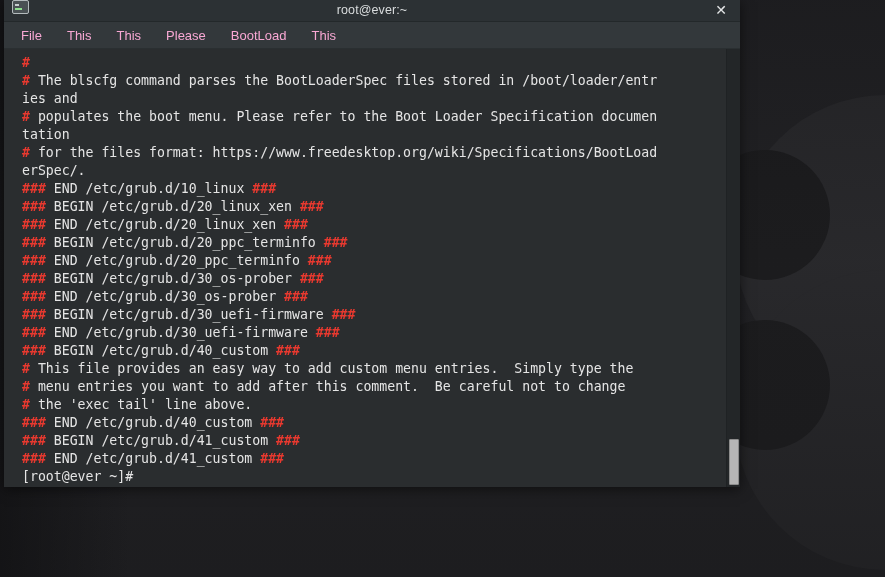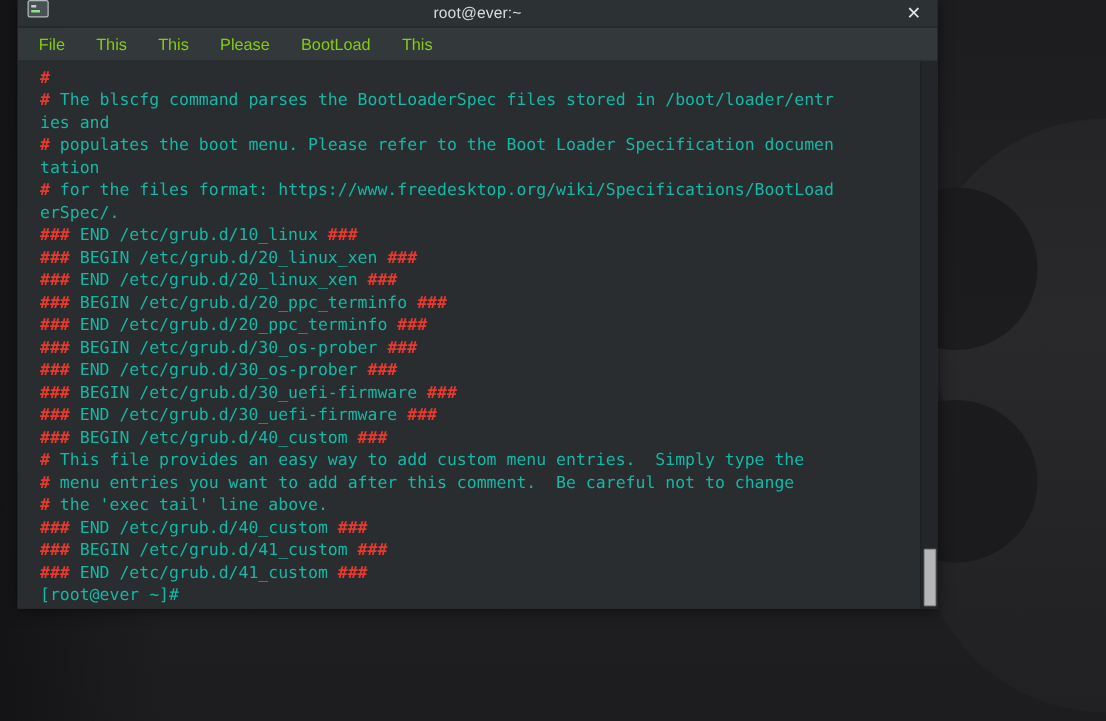--- a/index.html
+++ b/index.html
@@ -66,21 +66,21 @@
     color: #b9b9bb;
     letter-spacing: 0.1px;
     font-family: "Liberation Sans", sans-serif;
     user-select: none;
     margin-top: 44px;
   }
 
   
   #term-window {
     position: absolute;
-    left: 14px;
+    left: 4px;
     top: 0px;
     width: 736px;
     height: 487px;
     box-shadow: 0 2px 12px rgba(0,0,0,0.55);
   }
 
   #titlebar {
     position: relative;
     height: 21px;
     background: #2c3134;
@@ -141,21 +141,21 @@
     height: 27px;
     background: #33383b;
     border-bottom: 1px solid #2a2f31;
     display: flex;
     align-items: center;
     padding-left: 17px;
     box-sizing: border-box;
   }
   .menu-item {
     font-size: 13px;
-    color: #84cc16;
+    color: #f9a8d4;
     margin-right: 25px;
     line-height: 27px;
     cursor: default;
     user-select: none;
     font-family: "Liberation Sans", sans-serif;
   }
 
   #term-body {
     position: relative;
     height: 438px;
@@ -173,21 +173,21 @@
     overflow: hidden;
     font-family: "DejaVu Sans Mono", "Liberation Mono", monospace;
     font-size: 13.2px;
     line-height: 18px;
     white-space: pre;
   }
   .tline {
     height: 18px;
     white-space: pre;
   }
-  .fg-white { color: #14b8a6; }
+  .fg-white { color: #e5e5e5; }
   .fg-red   { color: #e8392f; font-weight: bold; }
 
   #scroll-track {
     position: absolute;
     right: 0;
     top: 0;
     width: 14px;
     height: 438px;
     background: #232628;
     border-left: 1px solid #1f2224;

